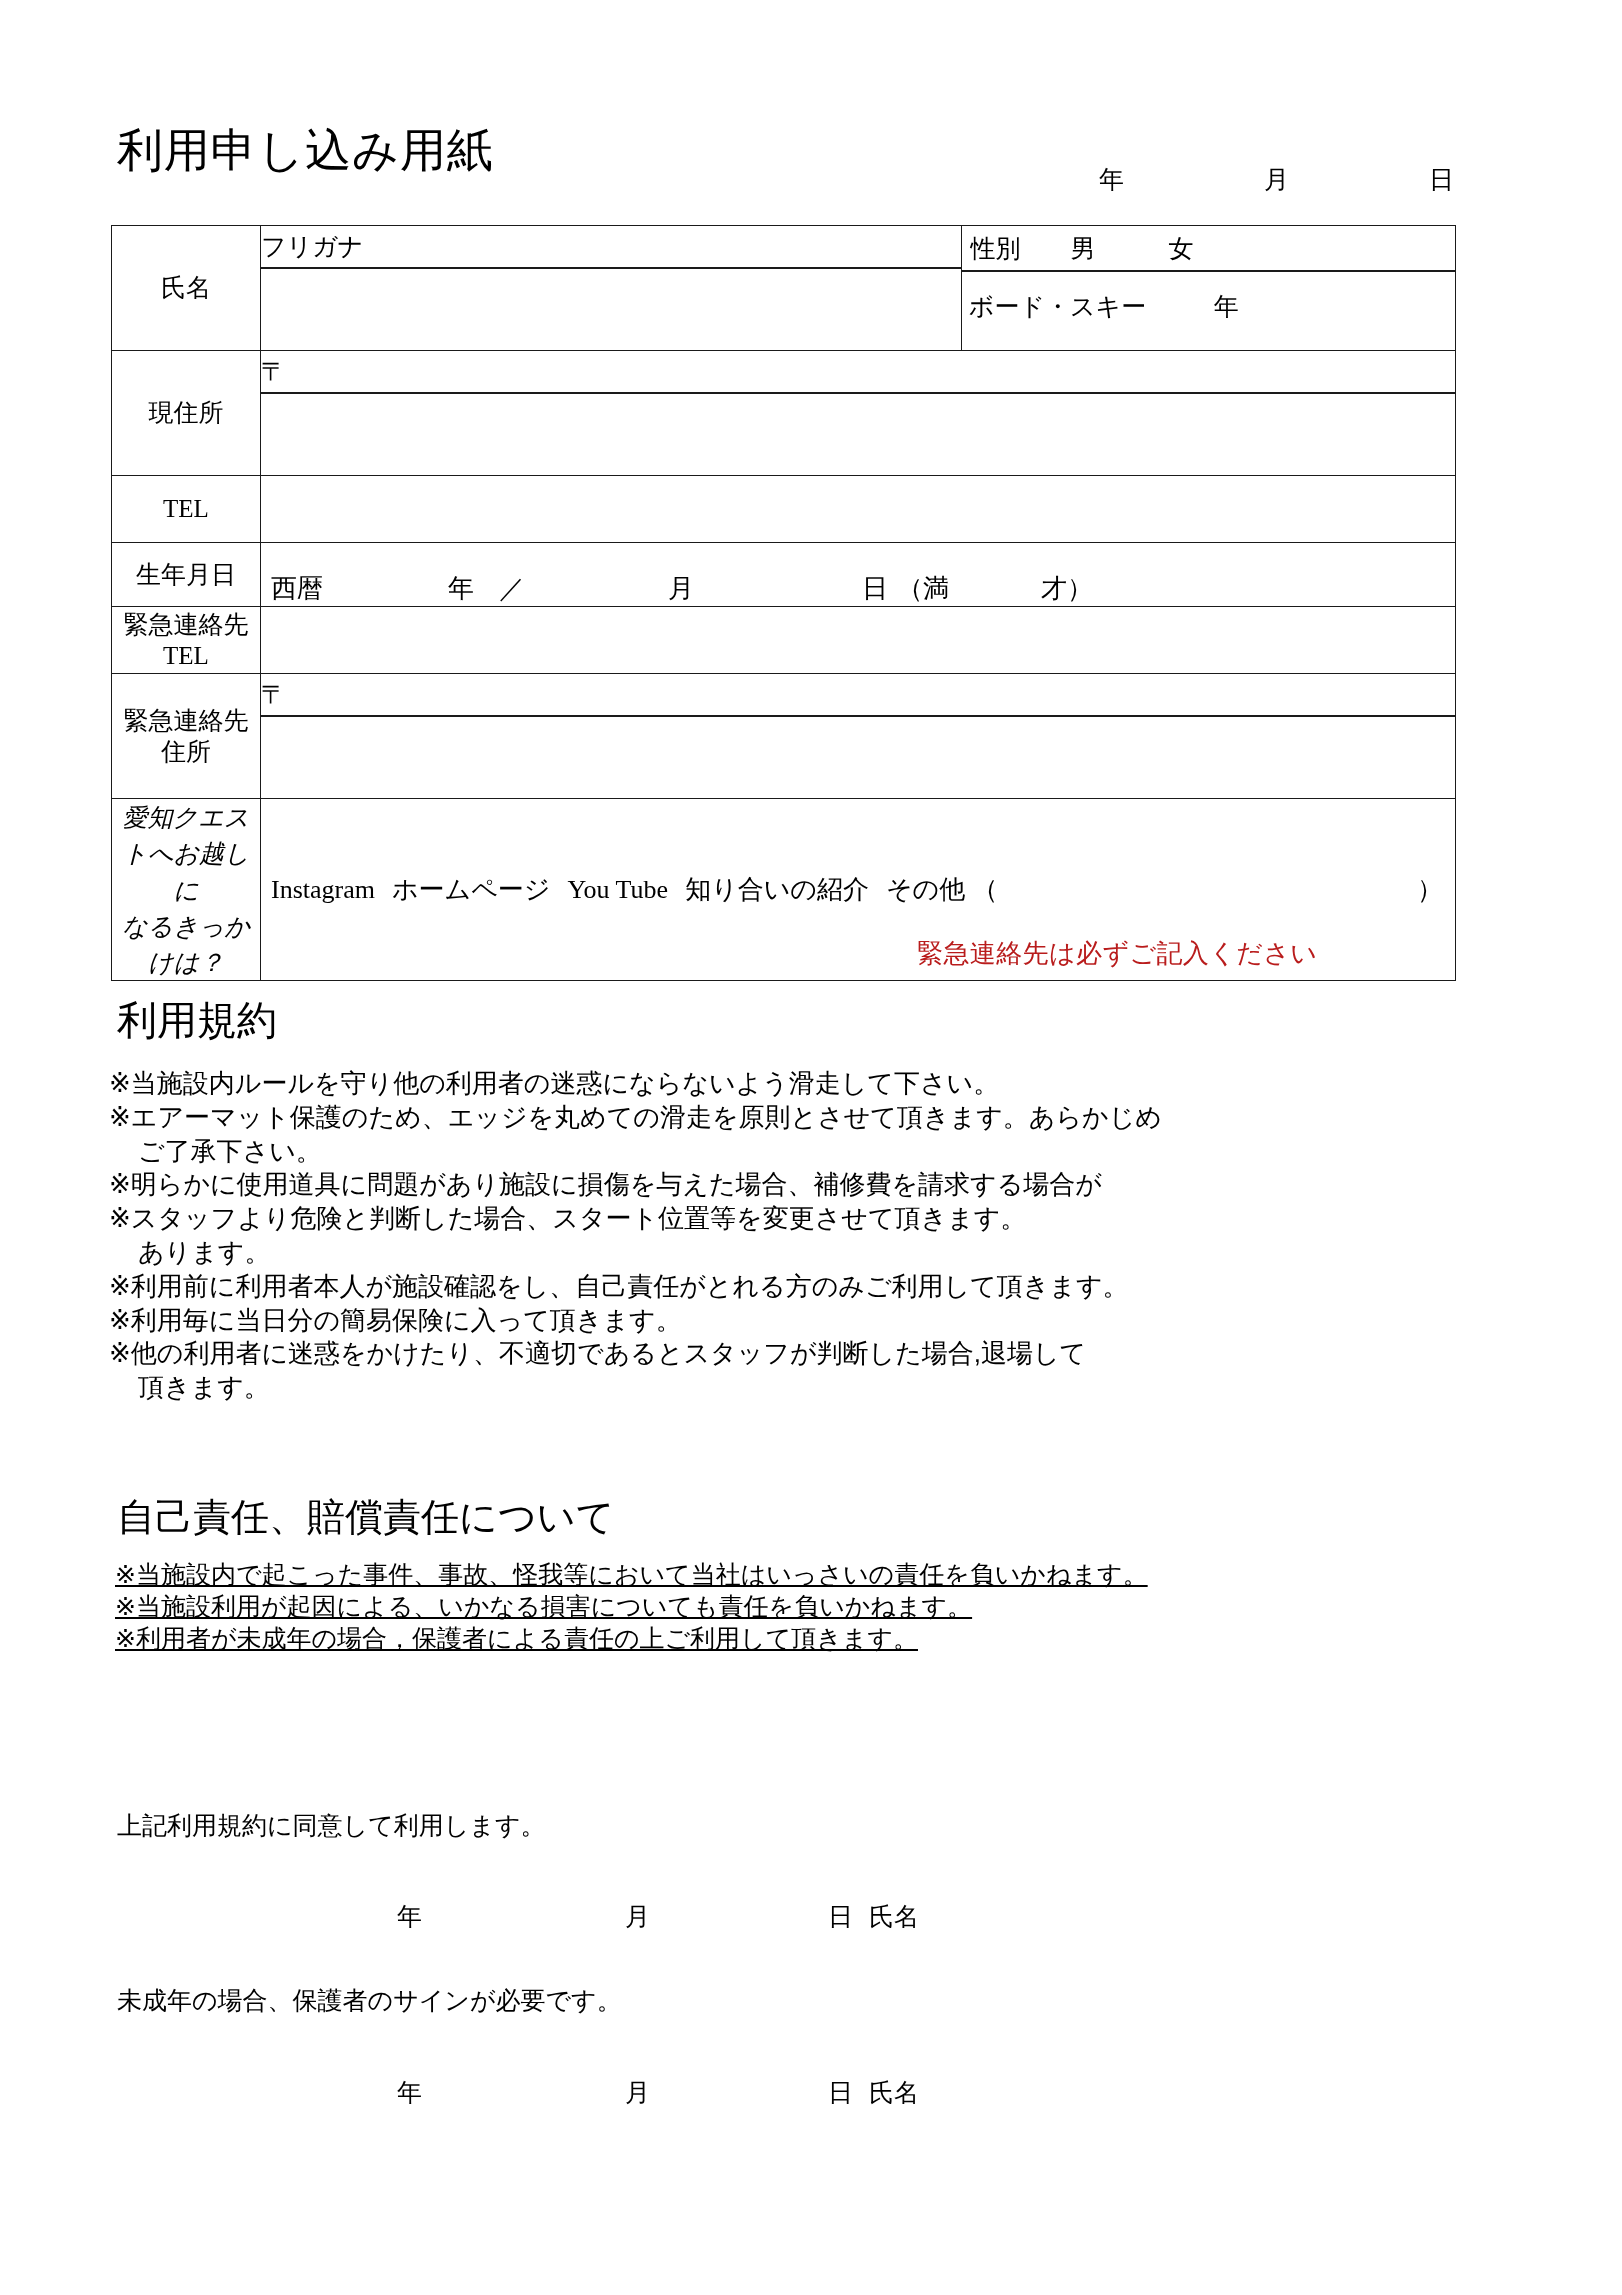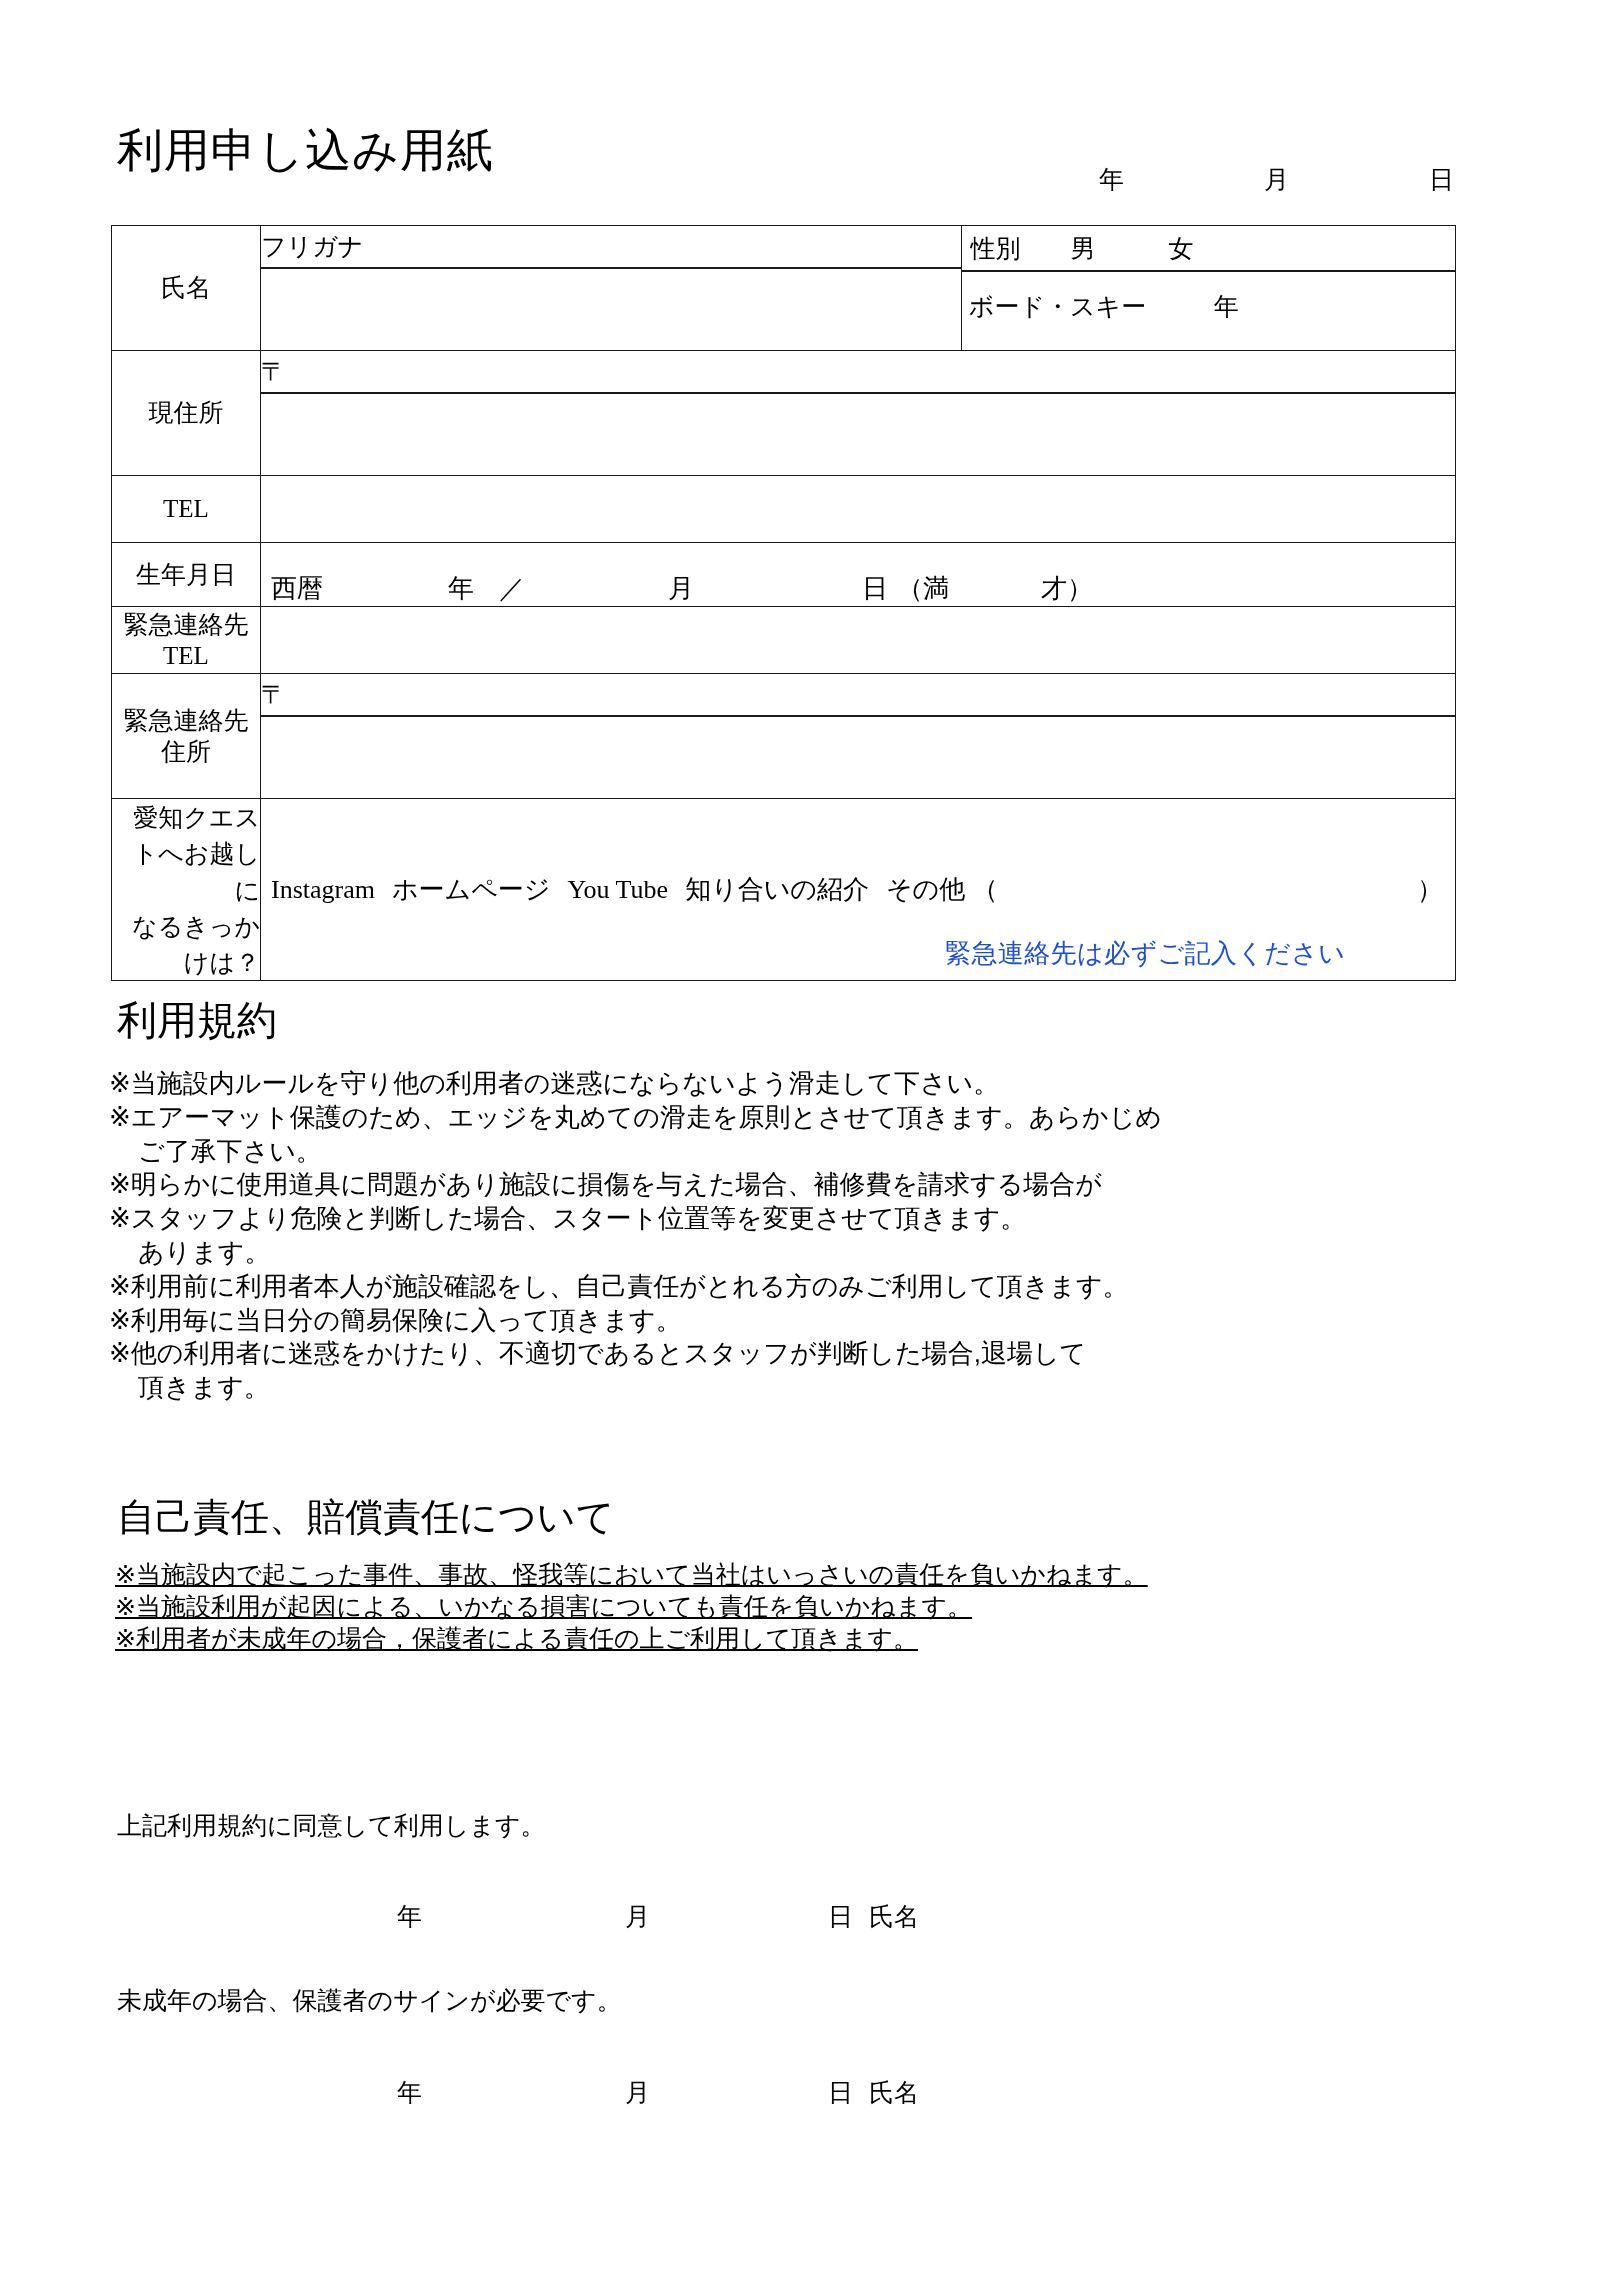--- a/index.html
+++ b/index.html
@@ -67,22 +67,23 @@
     font-size: 24.5px;
     line-height: 1.25;
   }
   .lbl-serif {
     font-family: "Liberation Serif", "DejaVu Serif", serif;
     font-size: 26px;
   }
   .lbl-small {
     font-size: 16px;
     line-height: 1.45;
-    text-align: right;
+    text-align: center;
     padding-left: 8.5px;
+    font-style: italic;
   }
   .inner {
     width: 100%;
     border-collapse: collapse;
     table-layout: fixed;
   }
   .inner td {
     border: 0;
     padding: 0;
   }
@@ -147,24 +148,24 @@
     padding-left: 10px;
     white-space: nowrap;
   }
   .ref-row .r-gap { width: 17px; }
   .ref-row .r-paren-open { padding-left: 6.8px; }
   .ref-row .r-paren-close { margin-left: auto; padding-right: 12px; }
 
   
   .notice-red {
     position: absolute;
-    left: 945px;
+    left: 917px;
     top: 936px;
     font-size: 26px;
-    color: #1d4ed8;
+    color: #b91c1c;
     white-space: nowrap;
     letter-spacing: 0.4px;
   }
 
   
   .sec-heading {
     position: absolute;
     font-size: 40px;
     line-height: 1;
     white-space: nowrap;

